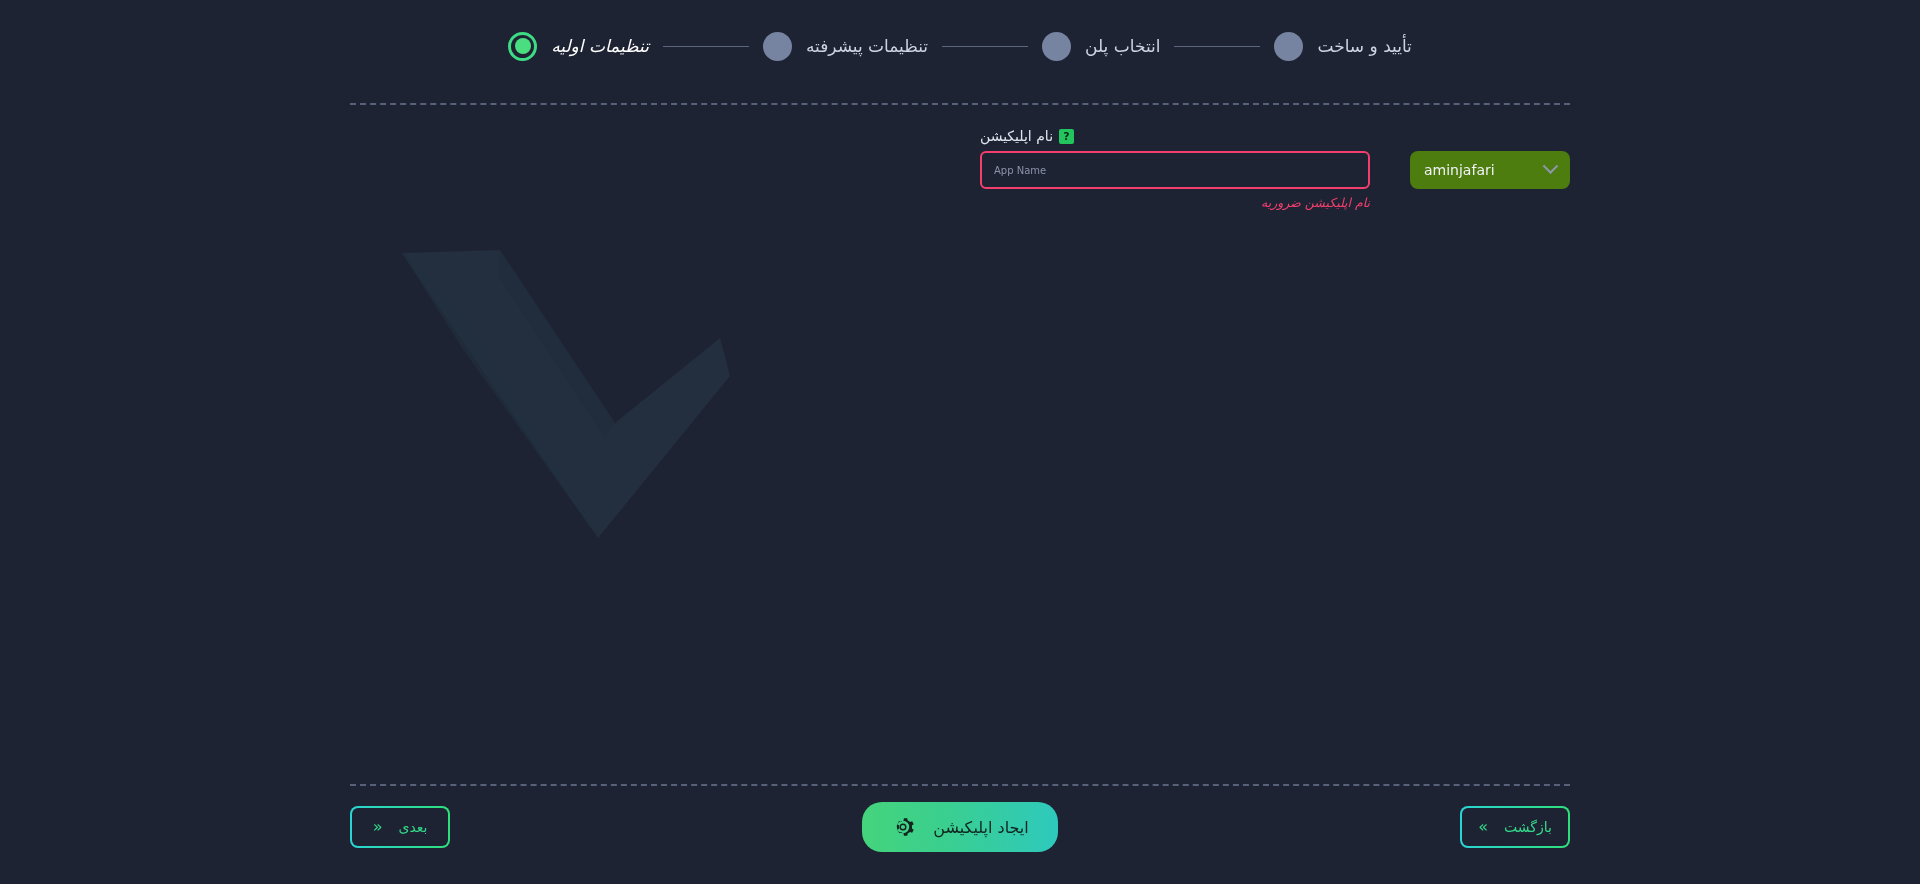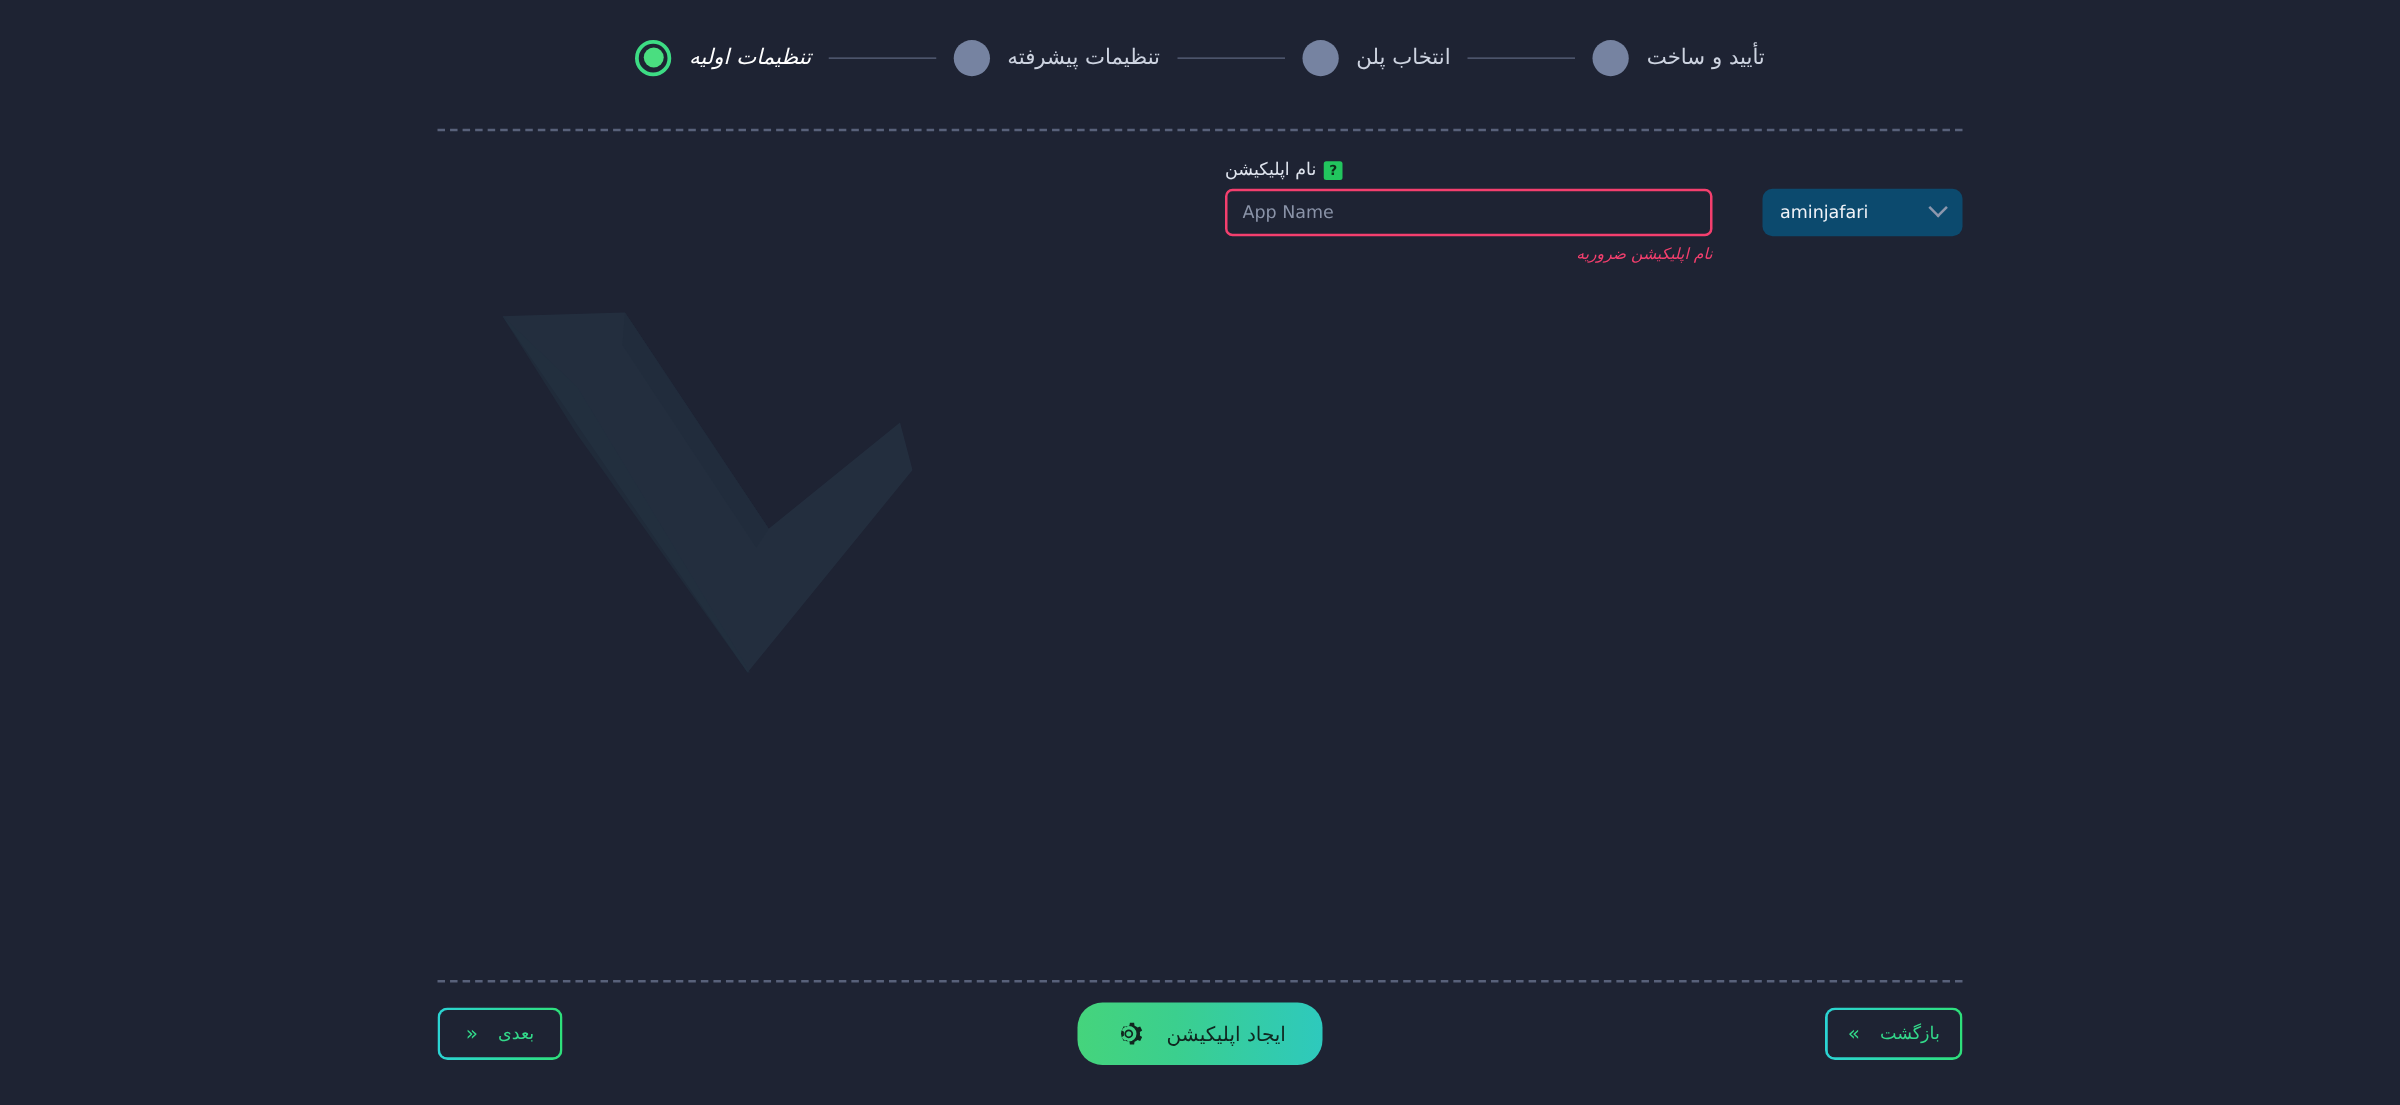--- a/index.html
+++ b/index.html
@@ -142,42 +142,42 @@
 
   
   #field-appname { width: 390px; }
   #appname-input {
     width: 390px;
     height: 38px;
     background: #1e2333;
     border: 2px solid #f43f6e;
     border-radius: 6px;
     color: #ffffff;
-    font-size: 14px;
+    font-size: 10px;
     padding: 0 12px;
     direction: ltr;
     text-align: left;
     outline: none;
     font-family: "DejaVu Sans", "Liberation Sans", sans-serif;
   }
   #appname-input::placeholder { color: #8a93a8; }
   .field-error {
     margin-top: 6px;
     font-size: 12.5px;
     color: #f43f6e;
     text-align: right;
     width: 100%;
     font-style: italic;
   }
 
   
   .select-box {
     position: relative;
     height: 38px;
-    background: #0c4a6e;
+    background: #4d7c0f;
     border-radius: 8px;
     display: flex;
     align-items: center;
     cursor: pointer;
   }
   .select-value {
     position: absolute;
     left: 14px;
     font-size: 14px;
     color: #f1f3f8;

